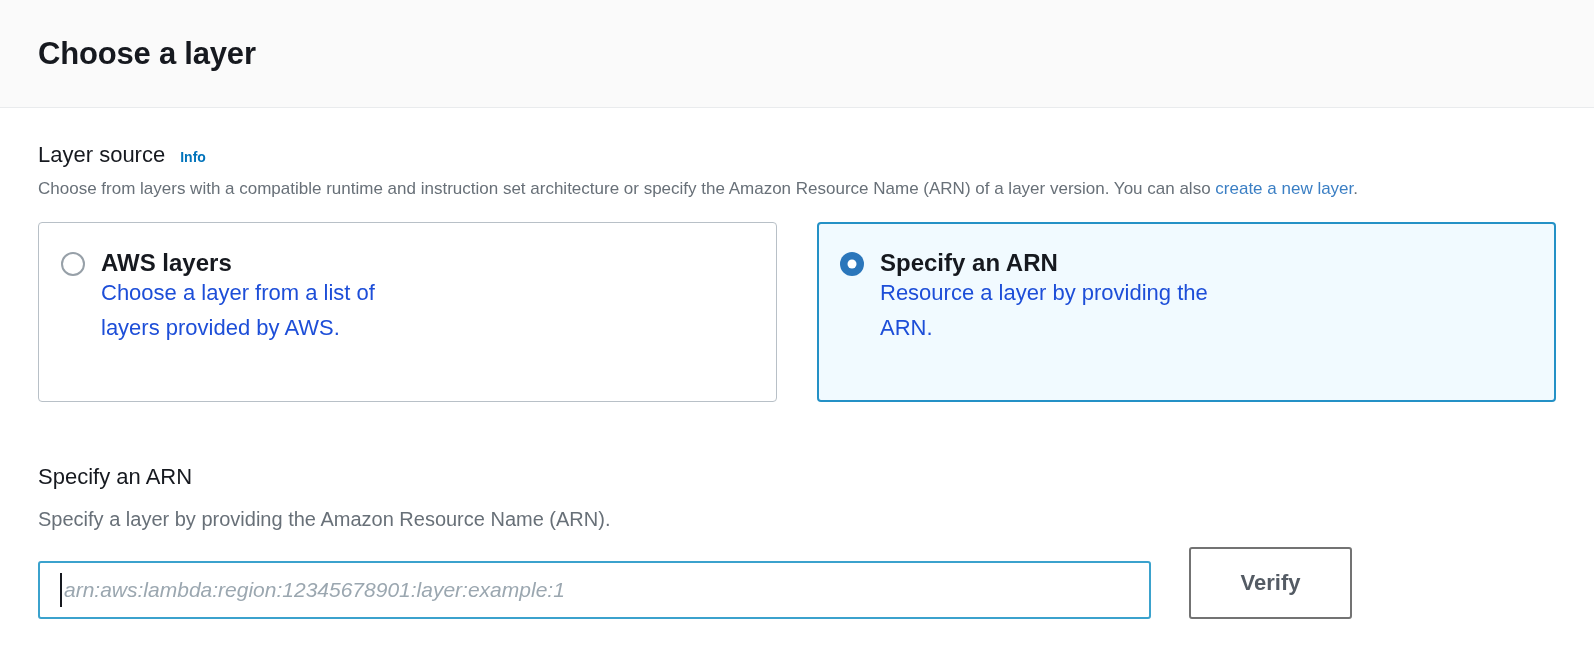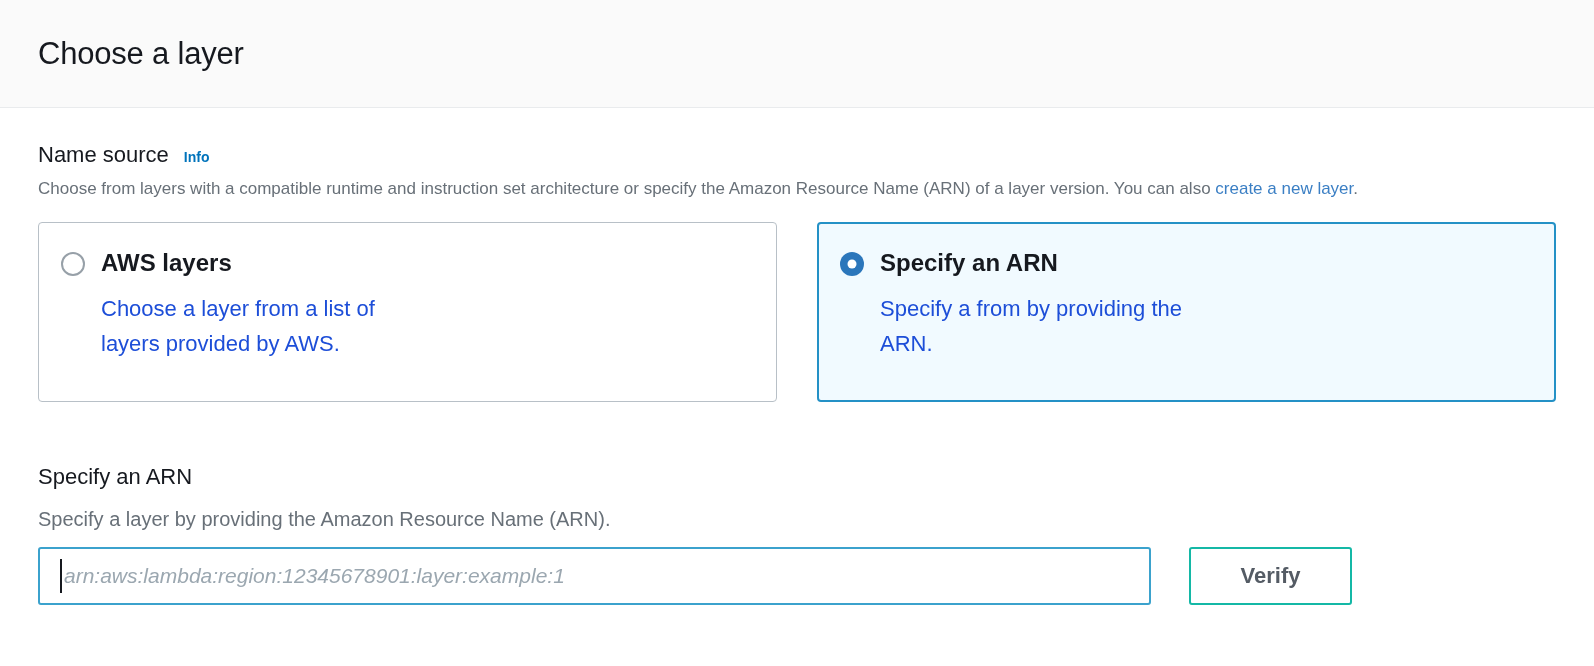--- a/index.html
+++ b/index.html
@@ -29,21 +29,21 @@
     height: 108px;
     background: #fafafa;
     border-bottom: 1px solid #e9ebed;
     box-sizing: border-box;
     display: flex;
     align-items: center;
     padding: 0 38px;
   }
   .modal-title {
     font-size: 31px;
-    font-weight: normal;
+    font-weight: bold;
     color: #16191f;
     letter-spacing: -0.2px;
     line-height: 1.2;
     margin: 0;
   }
 
   
   .modal-body {
     padding: 33px 38px 0 38px;
     box-sizing: border-box;
@@ -135,21 +135,21 @@
 
   .tile-text {
     display: flex;
     flex-direction: column;
   }
   .tile-label {
     font-size: 24px;
     font-weight: bold;
     color: #16191f;
     line-height: 1.15;
-    margin-bottom: 16px;
+    margin-bottom: 0;
   }
   .tile-desc {
     font-size: 22px;
     color: #1d4ed8;
     line-height: 1.58;
     max-width: 330px;
   }
 
   
   .arn-section {
@@ -199,24 +199,24 @@
   .caret {
     position: absolute;
     left: 22px;
     top: 12px;
     width: 2px;
     height: 34px;
     background: #16191f;
   }
 
   .verify-button {
-    height: 58px;
+    height: 72px;
     min-width: 163px;
     box-sizing: border-box;
-    border: 2px solid #14b8a6;
+    border: 2px solid #737373;
     border-radius: 3px;
     background: #ffffff;
     color: #545b64;
     font-family: "Liberation Sans", "DejaVu Sans", sans-serif;
     font-size: 22px;
     font-weight: bold;
     cursor: pointer;
     padding: 0 20px;
   }
 </style>
@@ -225,42 +225,42 @@
 
 <div class="modal">
 
   <div class="modal-header">
     <h1 class="modal-title">Choose a layer</h1>
   </div>
 
   <div class="modal-body">
 
     <div class="field-label-row">
-      <span class="field-label">Name source</span>
+      <span class="field-label">Layer source</span>
       <a class="info-link">Info</a>
     </div>
 
     <p class="field-description"><span>Choose from layers with a compatible runtime and instruction set architecture or specify the Amazon Resource Name (ARN) of a layer version. You can also </span><a class="inline-link">create a new layer</a><span>.</span></p>
 
     <div class="tile-row">
 
       <div class="tile">
         <span class="radio"></span>
         <span class="tile-text">
           <span class="tile-label">AWS layers</span>
           <span class="tile-desc">Choose a layer from a list of layers provided by AWS.</span>
         </span>
       </div>
 
 
       <div class="tile selected">
         <span class="radio"></span>
         <span class="tile-text">
           <span class="tile-label">Specify an ARN</span>
-          <span class="tile-desc">Specify a from by providing the ARN.</span>
+          <span class="tile-desc">Resource a layer by providing the ARN.</span>
         </span>
       </div>
 
     </div>
 
     <div class="arn-section">
       <div class="section-heading">Specify an ARN</div>
       <div class="section-desc">Specify a layer by providing the Amazon Resource Name (ARN).</div>
 
       <div class="input-row">

